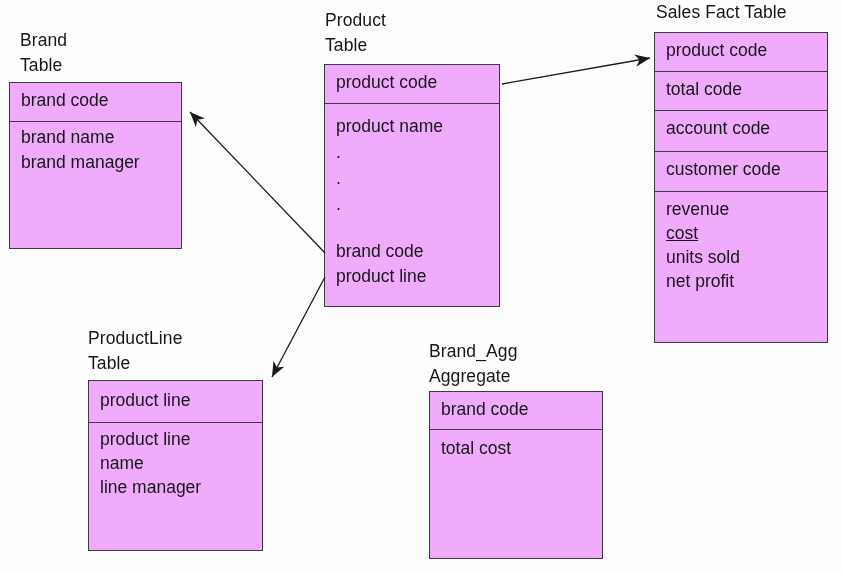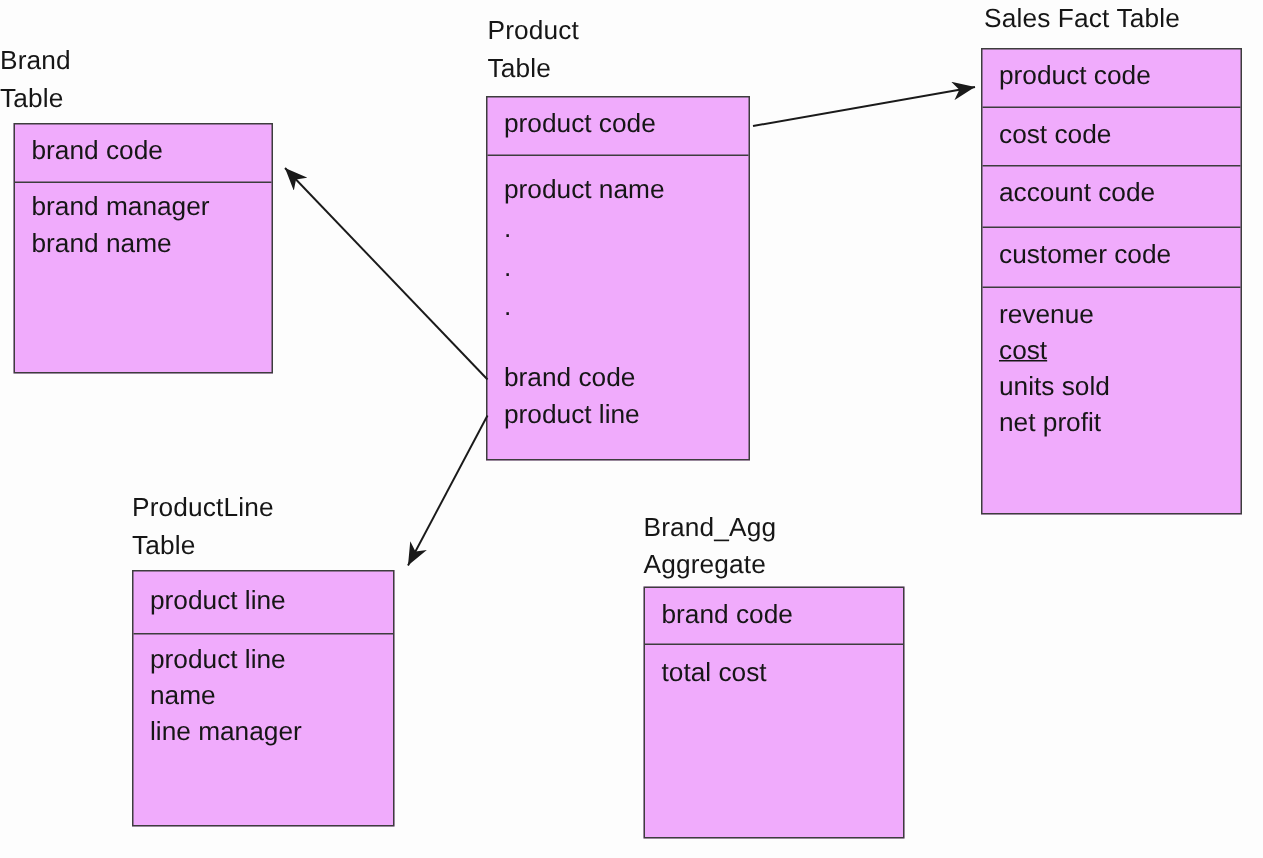--- a/index.html
+++ b/index.html
@@ -26,46 +26,46 @@
   .bodyc { padding:3px 11px 0 11px; font-size:17.5px; }
   .bodyc .ln { line-height:25px; white-space:nowrap; }
   .dots .ln { line-height:26px; }
   svg.arrows { position:absolute; left:0; top:0; width:842px; height:572px; pointer-events:none; z-index:6; }
 </style>
 </head>
 <body>
 
 <div class="canvas">
 
-  <div class="title" style="left:0; top:28px;"><span>Brand</span><br><span>Table</span></div>
+  <div class="title" style="left:20px; top:28px;"><span>Brand</span><br><span>Table</span></div>
   <div class="box" style="left:9px; top:82px; width:173px; height:167px;">
     <div class="hdr" style="height:39px;">brand code</div>
     <div class="bodyc">
+      <div class="ln">brand name</div>
       <div class="ln">brand manager</div>
-      <div class="ln">brand name</div>
     </div>
   </div>
 
   <div class="title" style="left:325px; top:8px;"><span>Product</span><br><span>Table</span></div>
   <div class="box" style="left:324px; top:64px; width:176px; height:243px;">
     <div class="hdr" style="height:39px;">product code</div>
     <div class="bodyc dots" style="padding-top:9px;">
       <div class="ln">product name</div>
       <div class="ln">.</div>
       <div class="ln">.</div>
       <div class="ln">.</div>
       <div class="ln" style="margin-top:22px; line-height:25px;">brand code</div>
       <div class="ln" style="line-height:25px;">product line</div>
     </div>
   </div>
 
   <div class="title" style="left:656px; top:0px;"><span>Sales Fact Table</span></div>
   <div class="box" style="left:654px; top:32px; width:174px; height:311px;">
     <div class="hdr" style="height:39px;">product code</div>
-    <div class="hdr" style="height:39px;">cost code</div>
+    <div class="hdr" style="height:39px;">total code</div>
     <div class="hdr" style="height:41px;">account code</div>
     <div class="hdr" style="height:40px;">customer code</div>
     <div class="bodyc" style="padding-top:5px;">
       <div class="ln" style="line-height:24px;">revenue</div>
       <div class="ln" style="line-height:24px;text-decoration:underline;">cost</div>
       <div class="ln" style="line-height:24px;">units sold</div>
       <div class="ln" style="line-height:24px;">net profit</div>
     </div>
   </div>
 

